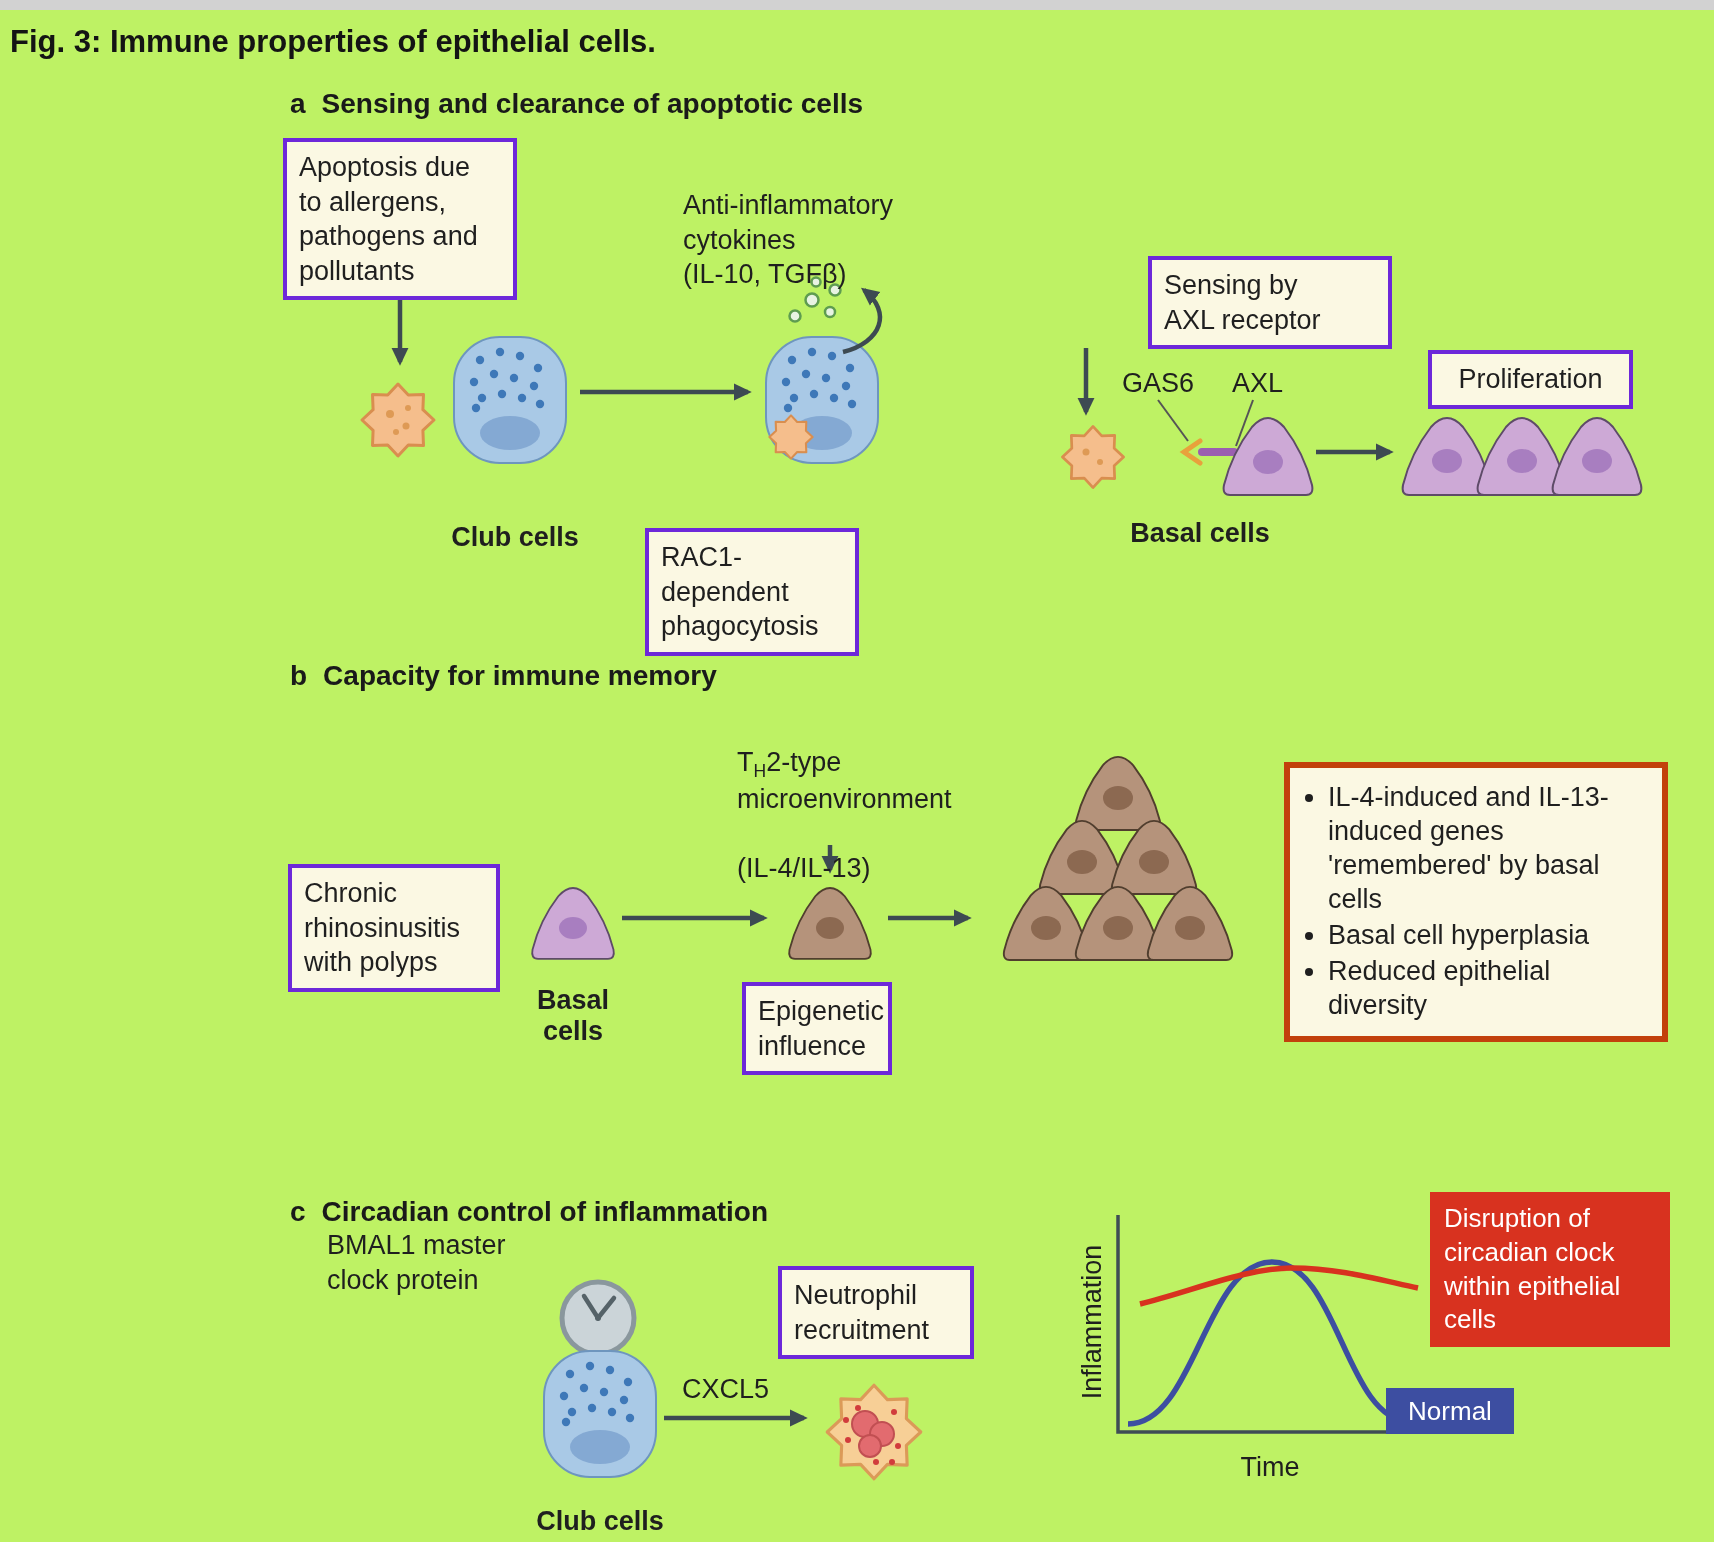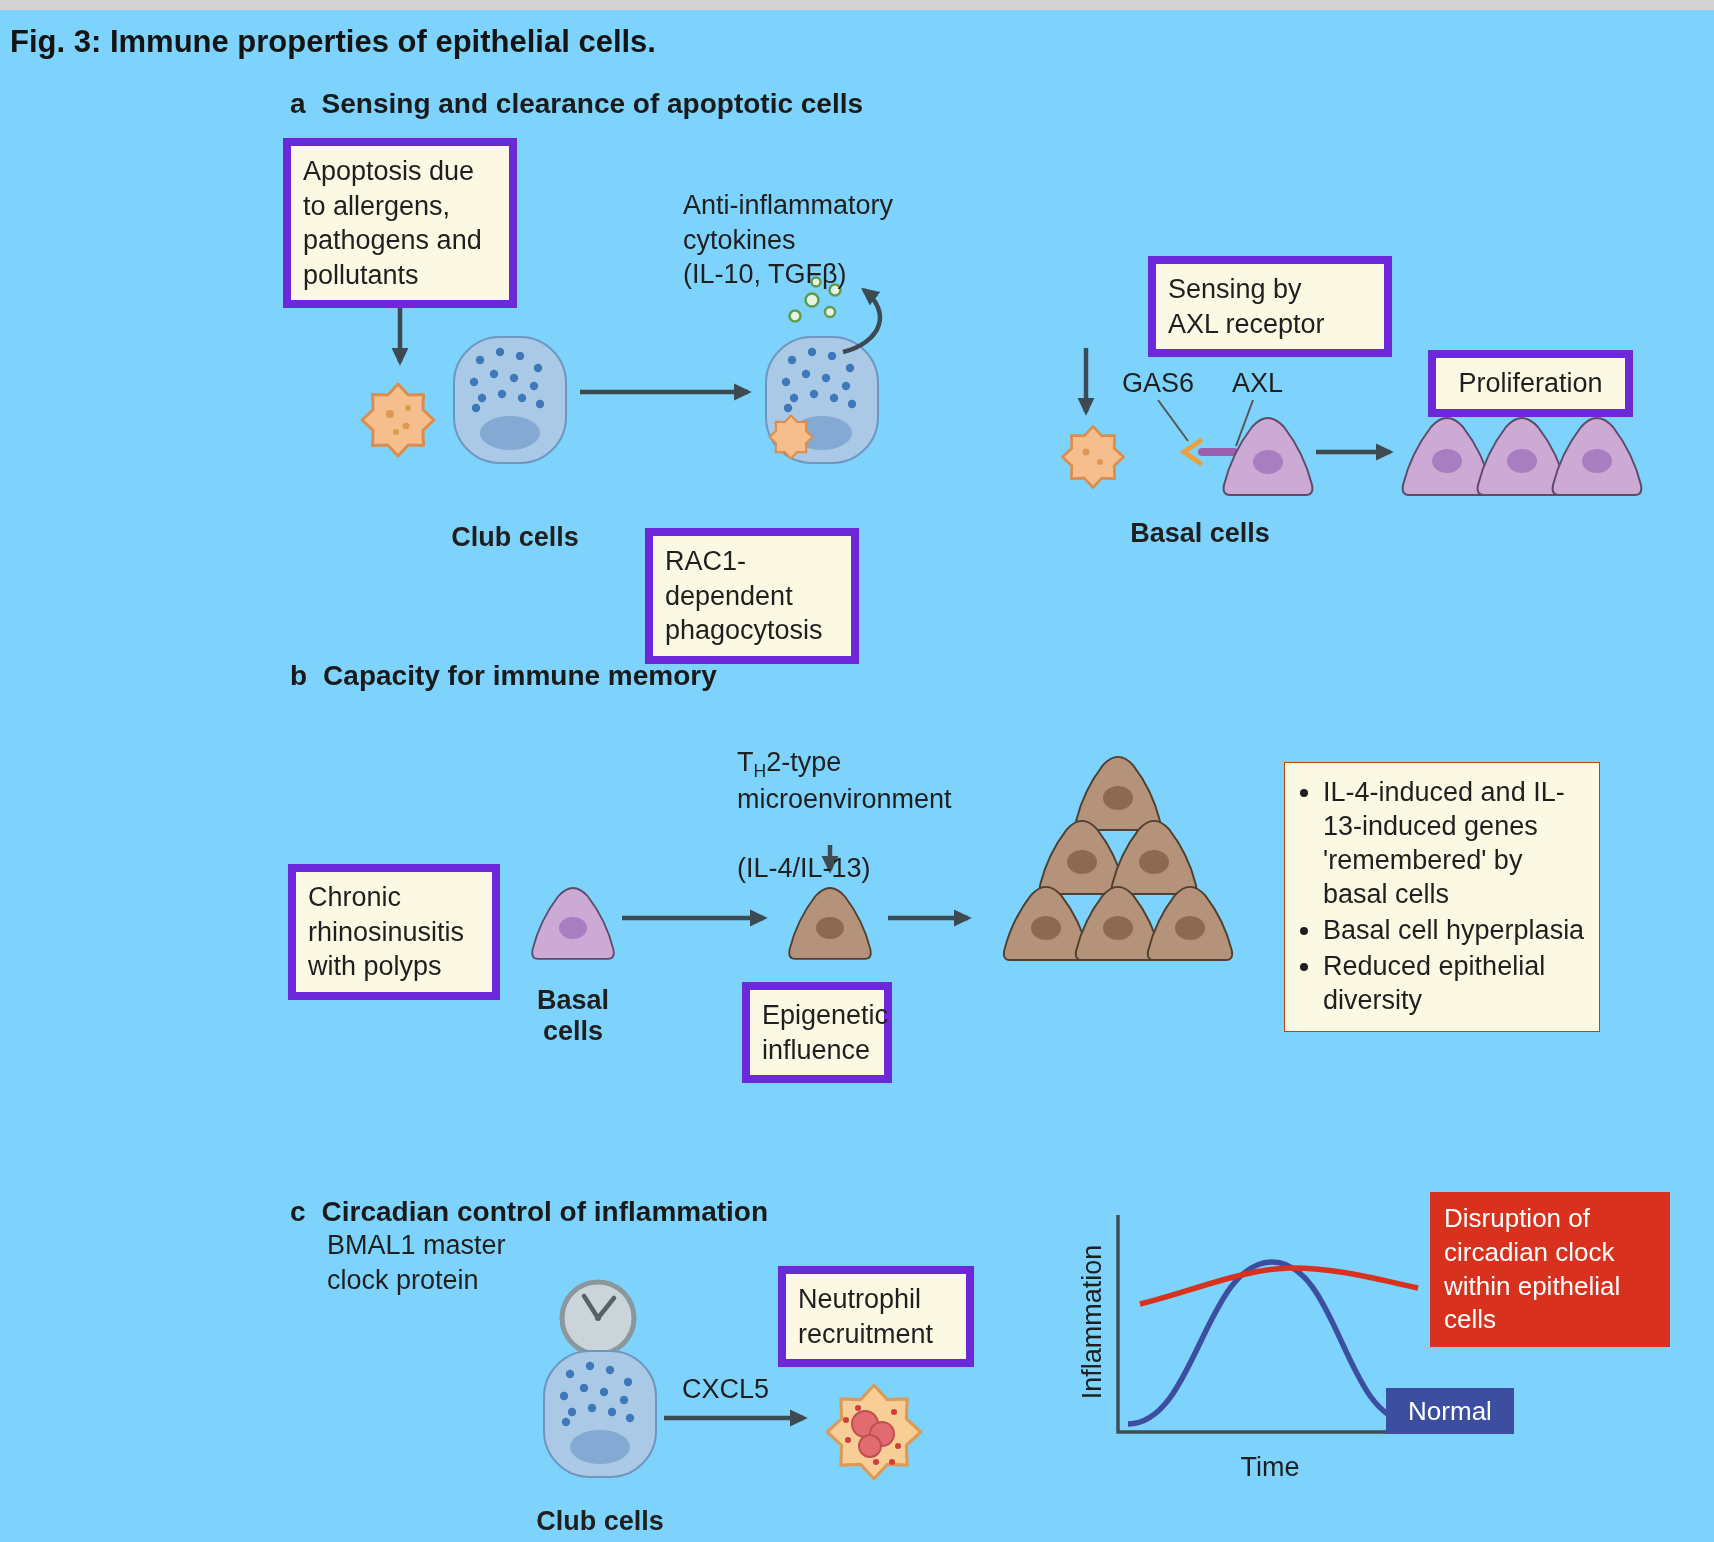--- a/index.html
+++ b/index.html
@@ -1,34 +1,34 @@
 <!DOCTYPE html>
 <html><head>
 <meta charset="utf-8">
 <style>
   * { margin:0; padding:0; box-sizing:border-box; }
   body { font-family:"Liberation Sans", sans-serif; background:#ffffff; color:#1f1f1f; }
-  .canvas { position:relative; width:1714px; height:1542px; background:#7dd3fc; overflow:hidden; }
+  .canvas { position:relative; width:1714px; height:1542px; background:#bef264; overflow:hidden; }
   .topbar { position:absolute; top:0; left:0; width:1714px; height:10px; background:#d2d2d2; }
   .art { position:absolute; left:0; top:0; width:1714px; height:1542px; }
   .fig-title { position:absolute; left:10px; top:24px; font-size:31px; font-weight:bold; color:#141414; }
   .hdr { position:absolute; display:flex; gap:16px; font-size:28px; font-weight:bold; color:#1a1a1a; }
   .txt { position:absolute; font-size:27px; line-height:1.28; white-space:pre-line; }
-  .box { position:absolute; background:#fbf8e3; border:8px solid #6d28d9; padding:8px 12px;
+  .box { position:absolute; background:#fbf8e3; border:4px solid #6d28d9; padding:8px 12px;
          font-size:27px; line-height:1.28; white-space:pre-line; }
   .cell-label { position:absolute; font-size:27px; font-weight:bold; text-align:center; white-space:pre-line; }
   .redbox { position:absolute; left:1430px; top:1192px; width:240px; background:#d8321f; color:#ffffff;
             padding:10px 14px; font-size:26px; line-height:1.3; white-space:pre-line; }
   .bluebox { position:absolute; left:1386px; top:1388px; width:128px; height:46px; background:#3d4ea1;
              color:#ffffff; font-size:26px; display:flex; align-items:center; justify-content:center; }
   .ylabel { position:absolute; left:1092px; top:1322px; transform:translate(-50%,-50%) rotate(-90deg);
             font-size:27px; white-space:nowrap; }
   .xlabel { position:absolute; left:1270px; top:1452px; transform:translate(-50%,0); font-size:27px; white-space:nowrap; }
-  .memory-box { position:absolute; left:1284px; top:762px; width:316px; background:#fbf8e3;
-                border:1px solid #c2410c; padding:12px 14px 12px 12px; font-size:27px; line-height:1.26; }
+  .memory-box { position:absolute; left:1284px; top:762px; width:384px; background:#fbf8e3;
+                border:6px solid #c2410c; padding:12px 14px 12px 12px; font-size:27px; line-height:1.26; }
   .memory-box ul { list-style:disc outside; padding-left:26px; }
   .memory-box li { margin-bottom:2px; }
   sub { font-size:65%; }
 </style>
 </head>
 <body>
 
 <div class="canvas">
   <div class="topbar"></div>
 

